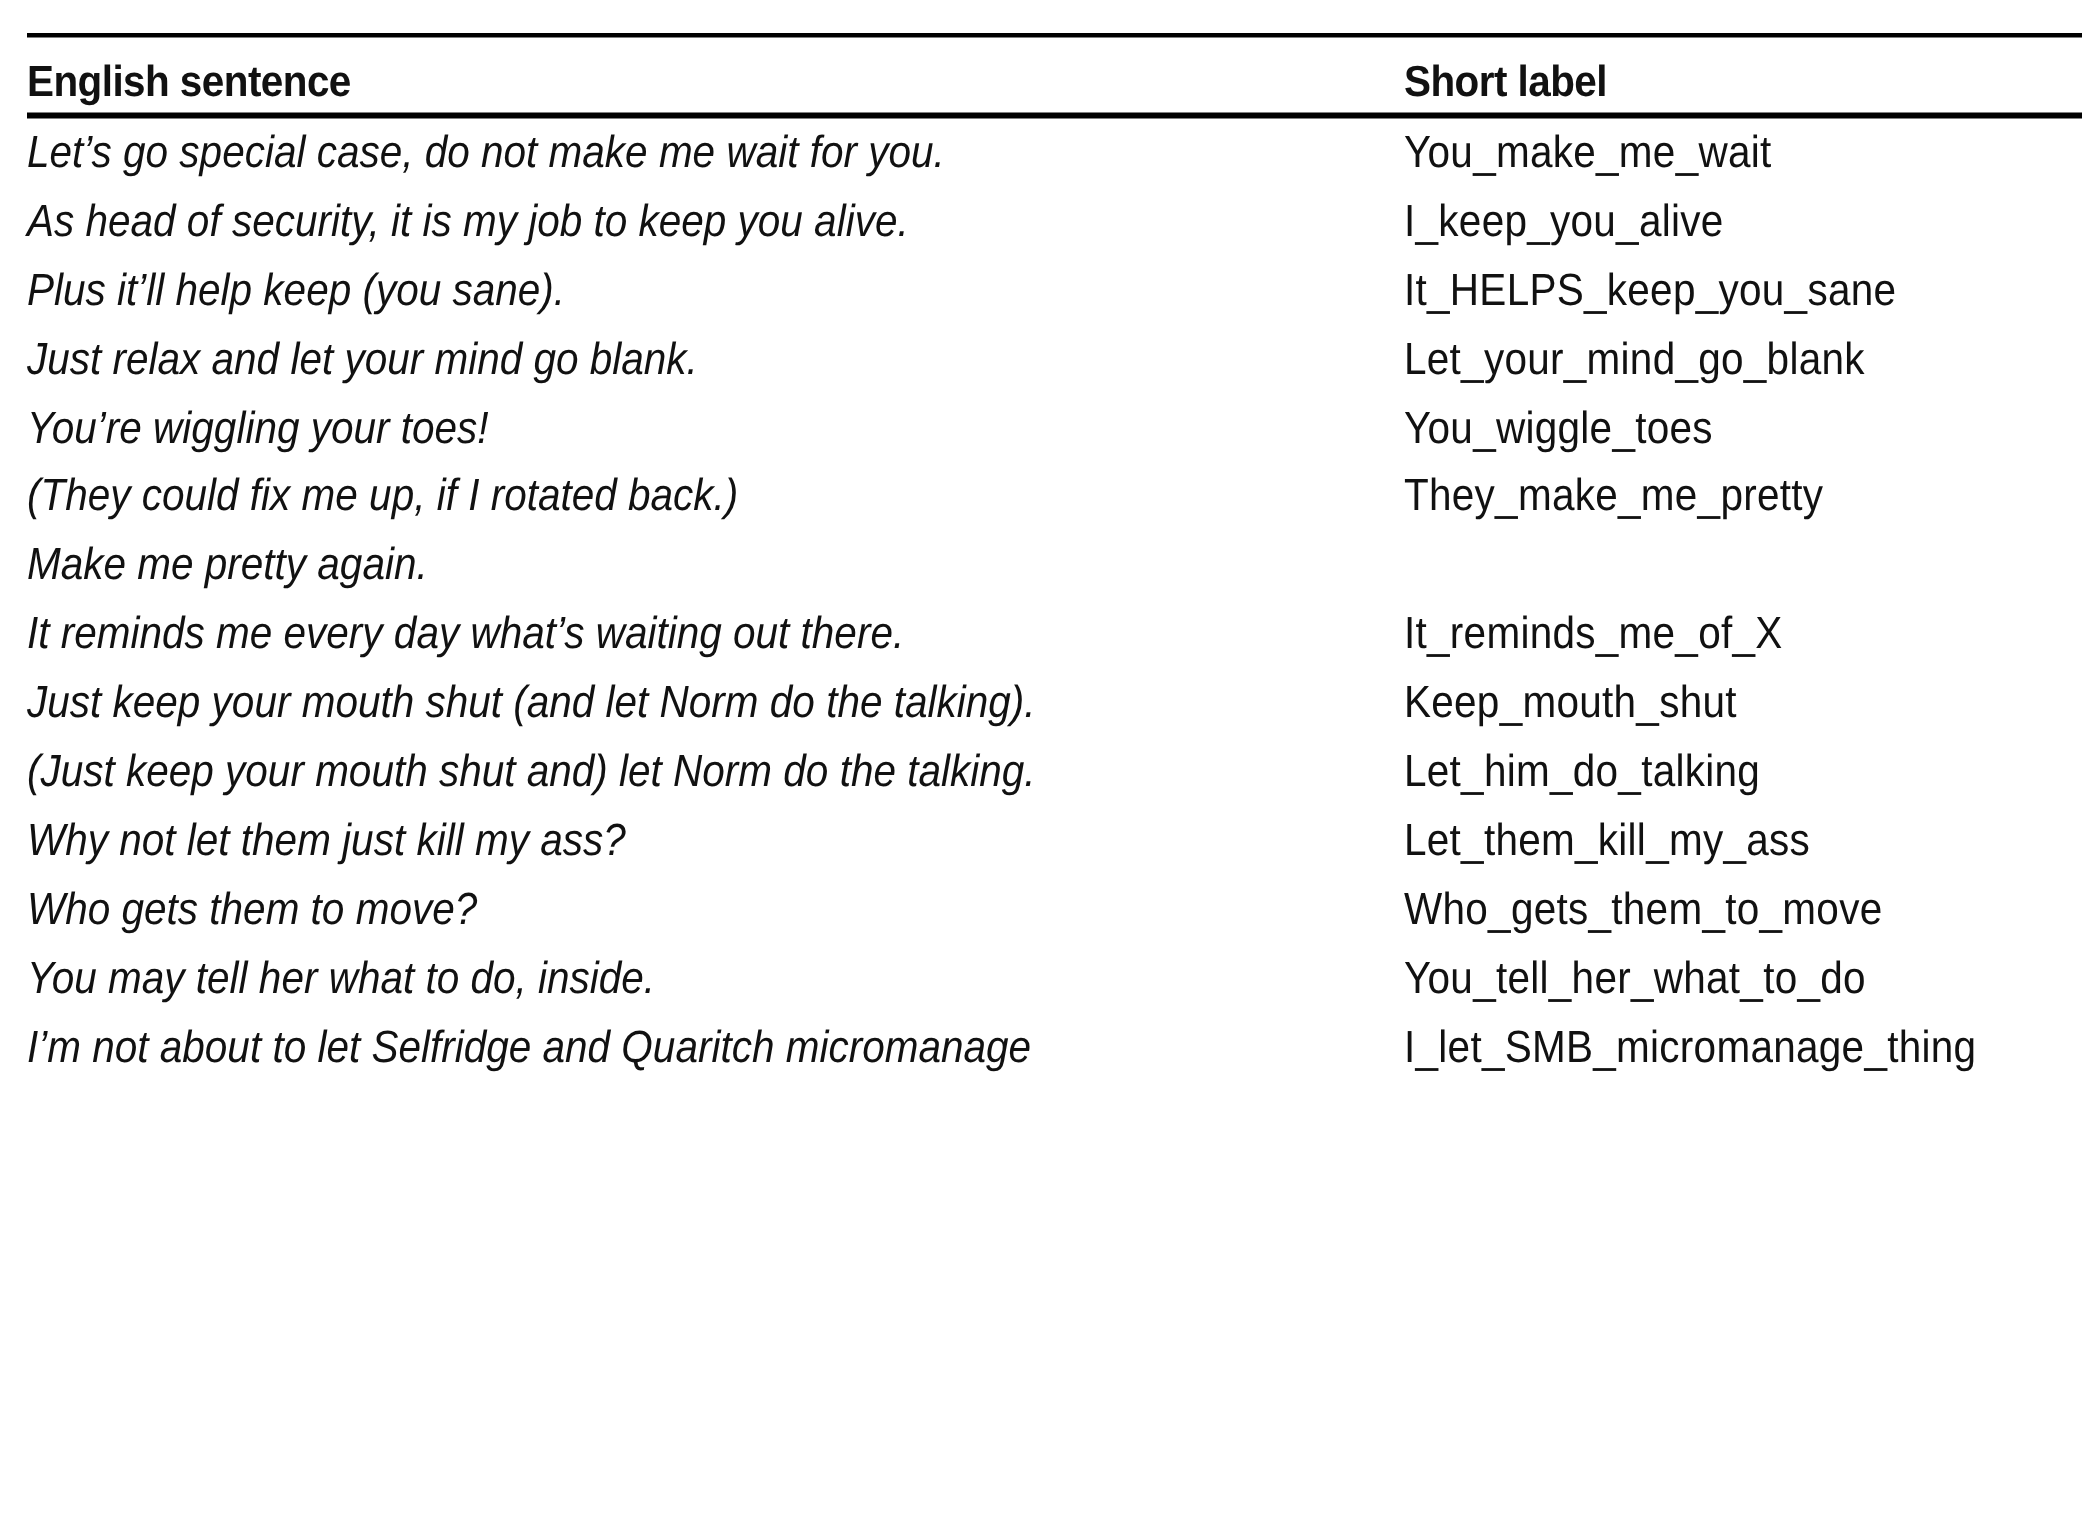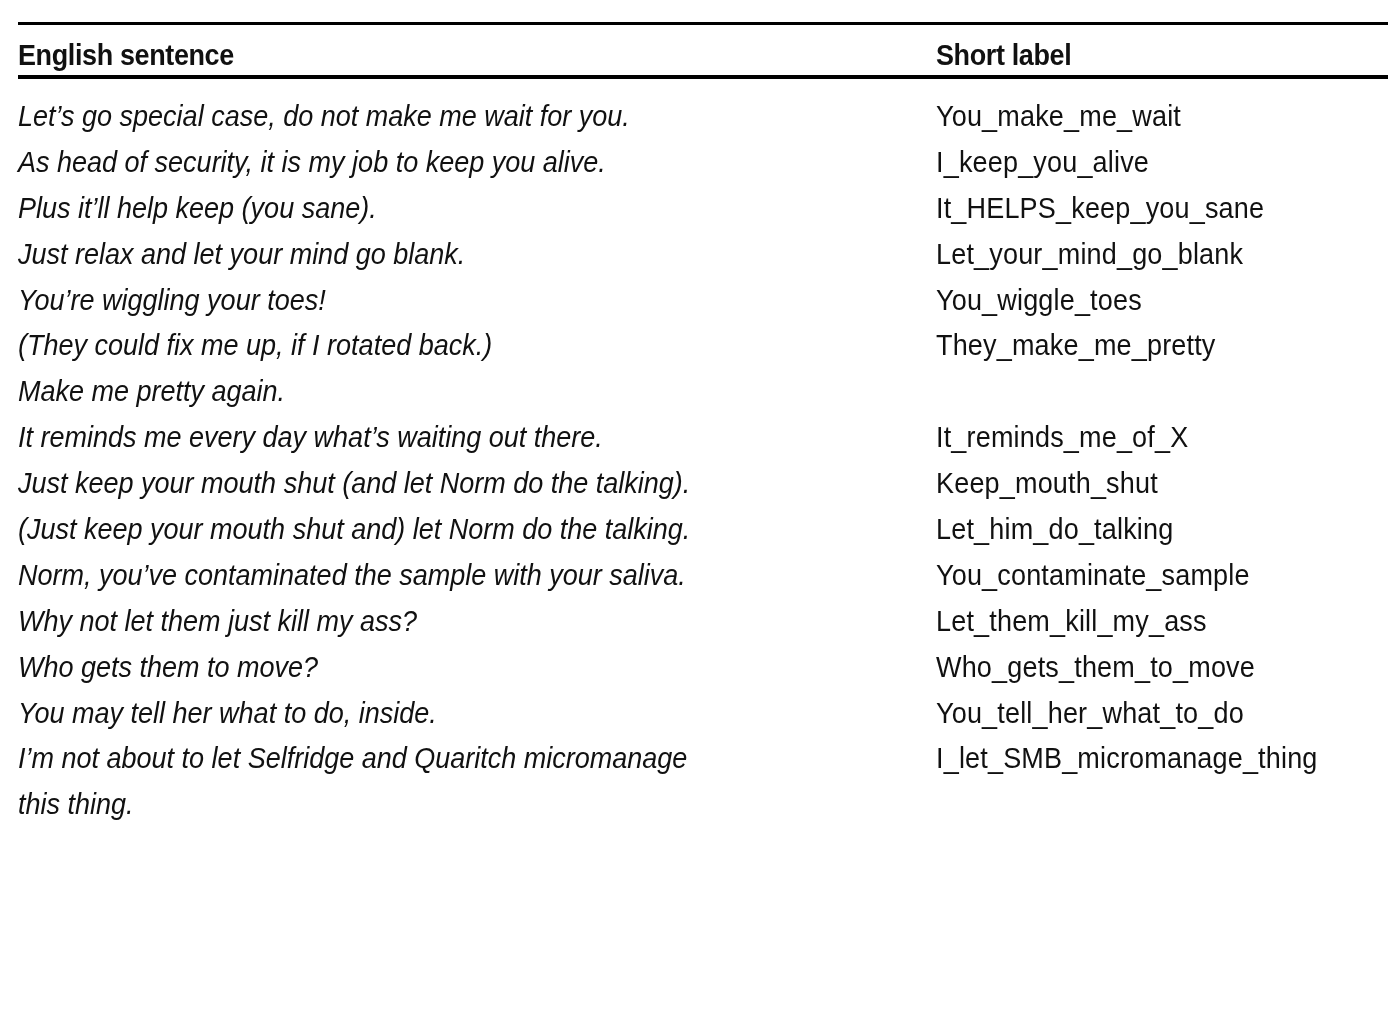--- a/index.html
+++ b/index.html
@@ -40,21 +40,21 @@
       transform-origin: left center;
     }
     .col-left { left: 0; }
     .col-right { left: 918px; }
     .rule-header {
       height: 4px;
       background: #000;
     }
     .body-rows {
       position: relative;
-      padding-top: 14px;
+      padding-top: 0;
       text-decoration: underline;
     }
     .row {
       position: relative;
       height: 45.9px;
     }
     .row .cell {
       position: absolute;
       top: 0;
       font-size: 30px;
@@ -119,37 +119,29 @@
     </div>
     <div class="row">
       <div class="cell sentence">Just keep your mouth shut (and let Norm do the talking).</div>
       <div class="cell label">Keep_mouth_shut</div>
     </div>
     <div class="row">
       <div class="cell sentence">(Just keep your mouth shut and) let Norm do the talking.</div>
       <div class="cell label">Let_him_do_talking</div>
     </div>
     <div class="row">
-      <div class="cell sentence">Norm, you’ve contaminated the sample with your saliva.</div>
-      <div class="cell label">You_contaminate_sample</div>
-    </div>
-    <div class="row">
       <div class="cell sentence">Why not let them just kill my ass?</div>
       <div class="cell label">Let_them_kill_my_ass</div>
     </div>
     <div class="row">
       <div class="cell sentence">Who gets them to move?</div>
       <div class="cell label">Who_gets_them_to_move</div>
     </div>
     <div class="row">
       <div class="cell sentence">You may tell her what to do, inside.</div>
       <div class="cell label">You_tell_her_what_to_do</div>
     </div>
     <div class="row">
       <div class="cell sentence">I’m not about to let Selfridge and Quaritch micromanage</div>
       <div class="cell label">I_let_SMB_micromanage_thing</div>
     </div>
-    <div class="row">
-      <div class="cell sentence">this thing.</div>
-      <div class="cell label"></div>
-    </div>
   </div>
 </div>
 
 </body></html>

